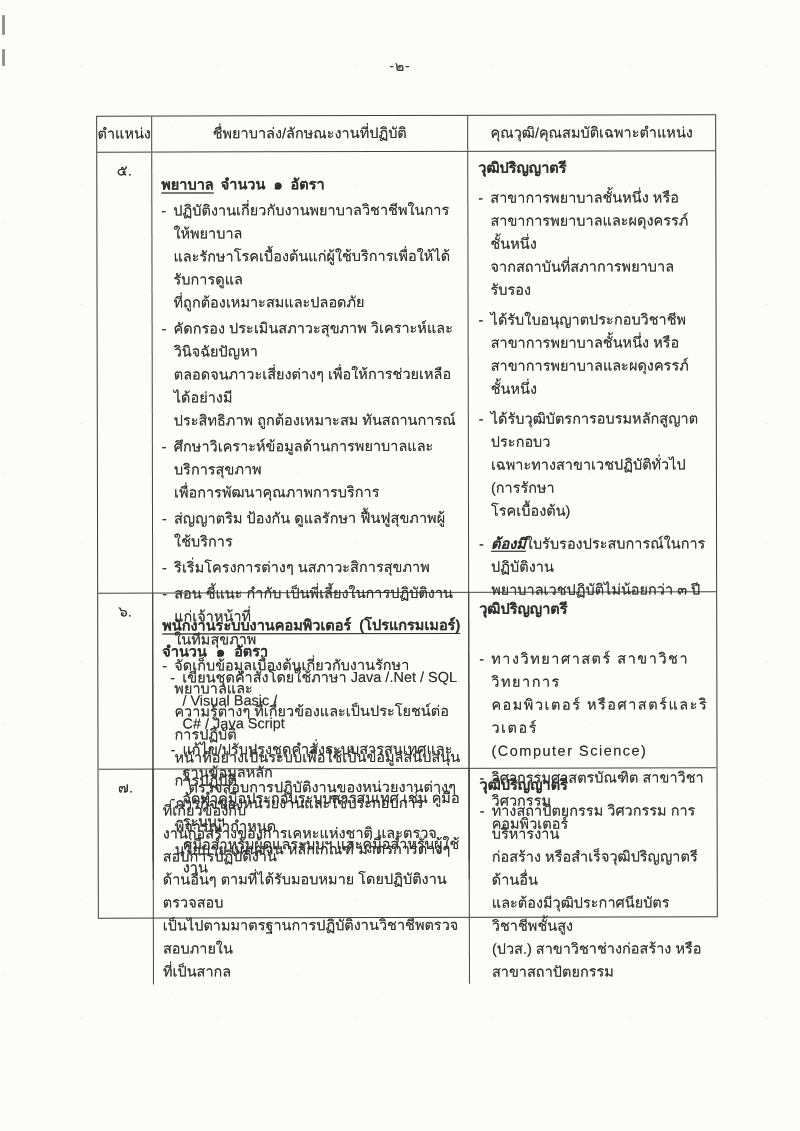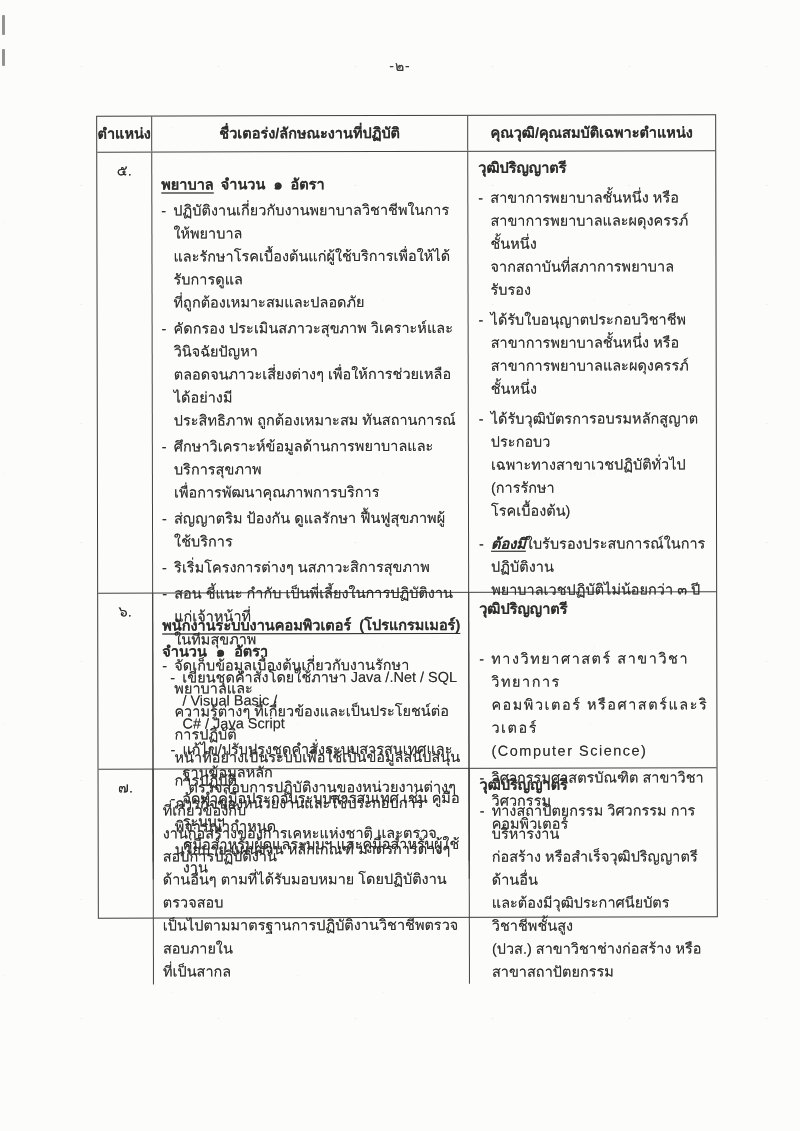--- a/index.html
+++ b/index.html
@@ -32,21 +32,21 @@
     transform:rotate(-0.12deg);
     font-size:14.5px;line-height:23px;
   }
   .t-row{display:grid;grid-template-columns:55px 316px 1fr;border-top:1.6px solid #414141;}
   .t-row:first-child{border-top:none;}
   .cell{box-sizing:border-box;min-width:0;}
   .c1{border-right:1.6px solid #414141;text-align:center;padding-top:7px;}
   .c2{border-right:1.6px solid #414141;padding:5px 8px 0 9px;}
   .c3{padding:5px 8px 0 10px;}
   .t-head{height:35px;}
-  .t-head .cell{display:flex;align-items:center;justify-content:center;font-weight:700;padding:0 4px;text-align:center;}
+  .t-head .cell{display:flex;align-items:center;justify-content:center;font-weight:400;padding:0 4px;text-align:center;}
   .row-5{height:440px;}
   .row-6{height:175px;}
   .row-7{height:148px;}
 
   .title-line{font-weight:700;word-spacing:4px;margin-top:16px;}
   .title-ul{text-decoration:underline;text-decoration-thickness:1.4px;text-underline-offset:3px;}
   .title-sfx{margin-left:7px;}
   .subtitle{font-weight:700;word-spacing:5px;margin-top:3px;}
 
   .item{display:flex;margin-top:3px;}
@@ -69,21 +69,21 @@
 
 <div class="edge-mark em-a"></div>
 <div class="edge-mark em-b"></div>
 
 <div class="page-number txt">-๒-</div>
 
 <div class="doc-table txt">
 
   <div class="t-row t-head">
     <div class="cell c1">ตำแหน่ง</div>
-    <div class="cell c2">ชื่วเตอร่ง/ลักษณะงานที่ปฏิบัติ</div>
+    <div class="cell c2">ชื่พยาบาล่ง/ลักษณะงานที่ปฏิบัติ</div>
     <div class="cell c3">คุณวุฒิ/คุณสมบัติเฉพาะตำแหน่ง</div>
   </div>
 
   <div class="t-row row-5 r5">
     <div class="cell c1">
       <span>๕.</span>
     </div>
     <div class="cell c2">
       <div class="title-line">
         <span class="title-ul">พยาบาล</span><span class="title-sfx">จำนวน ๑ อัตรา</span>

